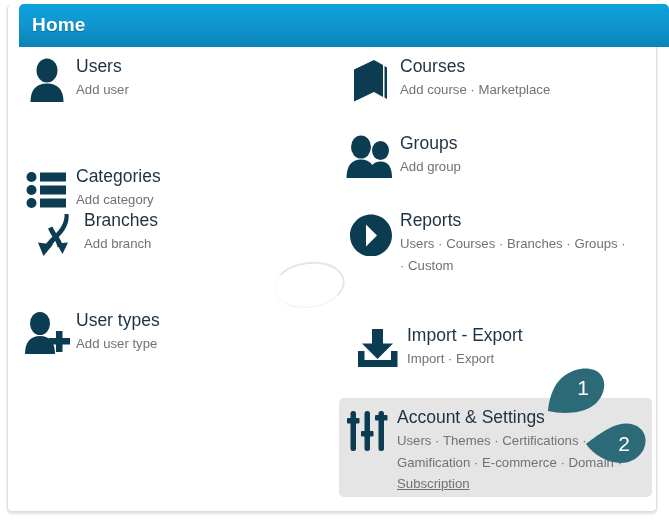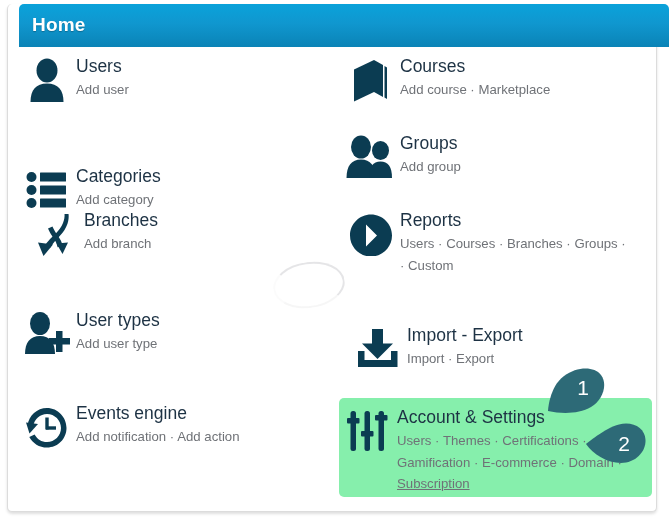--- a/index.html
+++ b/index.html
@@ -62,21 +62,21 @@
   .tile .sub{
     font-size:13.2px;color:#6f7277;line-height:21.5px;
   }
   .tile .sub .lnk{text-decoration:underline;}
 
   .ico svg{display:block;}
   .navy{fill:#0b3c52;}
 
   
   #acct-tile{
-    background:#86efac;
+    background:#e5e5e5;
     border-radius:5px;
   }
 
   
   .pin{
     position:absolute;
     width:62px;height:46px;
     z-index:40;
   }
   .pin .num{
@@ -167,34 +167,20 @@
           <rect class="navy" x="32" y="20" width="6.5" height="21"></rect>
           <rect class="navy" x="25" y="27" width="21" height="6.5"></rect>
         </svg>
       </div>
       <div class="txt">
         <div class="ttl">User types</div>
         <div class="sub">Add user type</div>
       </div>
     </div>
 
-    <div class="tile" style="left:10px;top:355px;width:310px;">
-      <div class="ico">
-        <svg width="44" height="44" viewBox="0 0 44 44">
-          <path class="navy" d="M22 3 C12 3 3.8 10.6 2.6 20.4 L8.3 21 C9.3 14.1 15 9 22 9 C29.7 9 36 15.3 36 23 C36 30.7 29.7 37 22 37 C16.6 37 11.9 33.9 9.6 29.4 L4.3 31.9 C7.6 38.2 14.3 42.5 22 42.5 C32.8 42.5 41.5 33.8 41.5 23 C41.5 12.2 32.8 3 22 3 Z"></path>
-          <path class="navy" d="M1 17.5 L13 19 L4.5 28.5 Z"></path>
-          <rect class="navy" x="20.3" y="12.5" width="3.4" height="12"></rect>
-          <rect class="navy" x="21" y="21.3" width="10" height="3.4"></rect>
-        </svg>
-      </div>
-      <div class="txt">
-        <div class="ttl">Events engine</div>
-        <div class="sub">Add notification · Add action</div>
-      </div>
-    </div>
 
   </div>
 
   <div class="col col-right">
 
     <div class="tile" style="left:10px;top:8px;width:310px;">
       <div class="ico">
         <svg width="42" height="46" viewBox="0 0 42 46">
           <path class="navy" d="M4 11.5 L24 2 L24 34 L4 43.5 Z"></path>
           <path class="navy" d="M24 2 L33 7 L33 39 L24 34 Z"></path>

